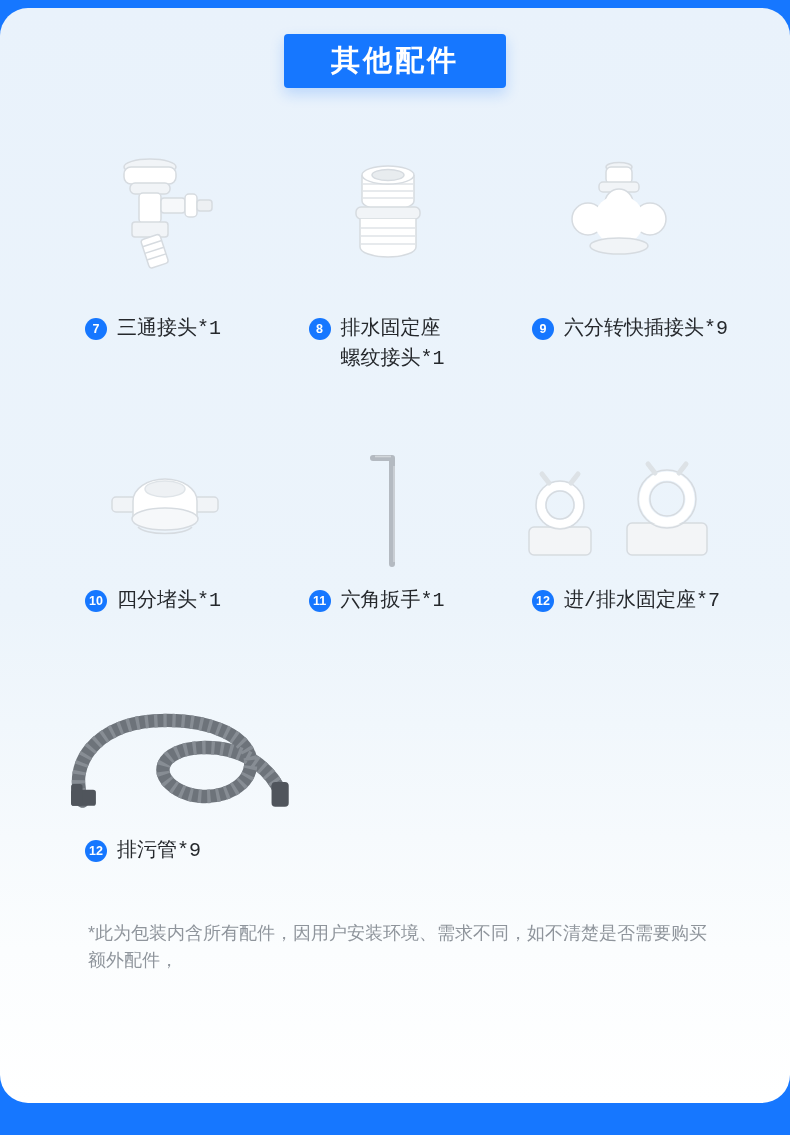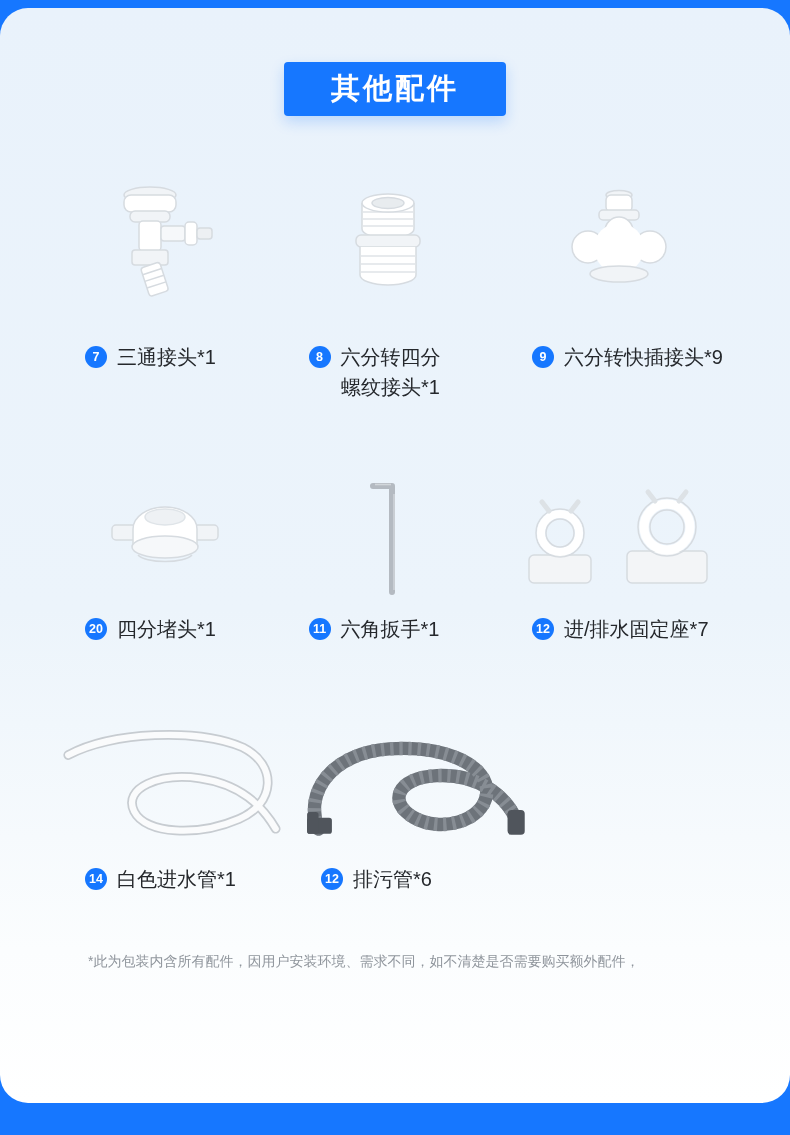--- a/index.html
+++ b/index.html
@@ -11,21 +11,21 @@
   .page{
     position:relative;width:790px;height:1135px;
     background:var(--accent,#1e7bfa);overflow:hidden;
   }
   .panel{
     position:absolute;left:0;right:0;top:8px;bottom:32px;
     border-radius:28px;
     background:linear-gradient(180deg,#e9f2fb 0%,#ecf4fb 55%,#fbfdfe 86%,#ffffff 100%);
   }
   .pill{
-    width:222px;height:54px;margin:54px auto 0;
+    width:222px;height:54px;margin:26px auto 0;
     background:var(--accent,#1677ff);
     border-radius:4px;display:flex;align-items:center;justify-content:center;
     box-shadow:0 6px 14px rgba(22,119,255,.22);
   }
   .pill span{color:#ffffff;font-size:29px;font-weight:700;letter-spacing:3px;}
   .grid-row{
     display:grid;grid-template-columns:1fr 1fr 1.06fr;
     width:684px;margin:0 auto;
   }
   .r1{margin-top:46px}
@@ -37,25 +37,25 @@
   .r2 .imgbox{height:130px}
   .r3 .imgbox{height:126px}
   .label-row{display:flex;align-items:flex-start;margin-top:12px;padding-left:32px;}
   .badge{
     width:22px;height:22px;border-radius:50%;
     background:var(--accent,#1677ff);color:#fff;
     font-size:12.5px;font-weight:700;
     display:flex;align-items:center;justify-content:center;
     margin:4px 10px 0 0;flex:0 0 22px;
   }
-  .lbl{font-size:20px;color:#25282c;line-height:30px;}
+  .lbl{font-size:20px;color:#25282c;line-height:30px;font-family:Liberation Mono, monospace;}
   .lbl .l2{display:block;text-align:center;}
   .footnote{
     width:628px;margin:54px 0 0 88px;
-    color:#8f959c;font-size:14px;line-height:27px;
+    color:#8f959c;font-size:18px;line-height:27px;
   }
   svg{display:block}
 </style>
 </head>
 <body>
 
 <div class="page">
   <div class="panel">
 
     <div class="pill">
@@ -98,21 +98,21 @@
               <ellipse cx="75" cy="32" rx="26" ry="9"></ellipse>
               <ellipse cx="75" cy="32" rx="16" ry="5.5" fill="#e8ecef"></ellipse>
               <rect x="43" y="64" width="64" height="12" rx="5" fill="#f1f4f7"></rect>
               <path d="M47 76 v28 a28 10 0 0 0 56 0 v-28"></path>
               <path d="M48 85 h54 M48 93 h54 M48 101 h54" fill="none" stroke="#dfe4e8"></path>
             </g>
           </svg>
         </div>
         <div class="label-row">
           <span class="badge">8</span>
-          <span class="lbl"><span>六分转四分</span><span class="l2">螺纹接头*1</span></span>
+          <span class="lbl"><span>排水固定座</span><span class="l2">螺纹接头*1</span></span>
         </div>
       </div>
 
       <div class="cell">
         <div class="imgbox">
           <svg width="150" height="150" viewBox="0 0 150 150">
             <g stroke="#d6dbe0" stroke-width="1.5" fill="#ffffff">
               <ellipse cx="75" cy="24" rx="13" ry="4.5" fill="#f1f4f7"></ellipse>
               <rect x="62" y="24" width="26" height="17" rx="5"></rect>
               <rect x="55" y="39" width="40" height="10" rx="4" fill="#f1f4f7"></rect>
@@ -141,21 +141,21 @@
               <rect x="22" y="48" width="24" height="15" rx="4" fill="#f1f4f7"></rect>
               <rect x="104" y="48" width="24" height="15" rx="4" fill="#f1f4f7"></rect>
               <path d="M43 52 a32 22 0 0 1 64 0 v16 h-64 z"></path>
               <ellipse cx="75" cy="40" rx="20" ry="8" fill="#eef1f4" stroke="#dfe4e8"></ellipse>
               <ellipse cx="75" cy="70" rx="33" ry="11" fill="#f6f8fa"></ellipse>
               <path d="M48 78 a28 9 0 0 0 54 0" fill="none"></path>
             </g>
           </svg>
         </div>
         <div class="label-row">
-          <span class="badge">20</span>
+          <span class="badge">10</span>
           <span class="lbl">四分堵头*1</span>
         </div>
       </div>
 
       <div class="cell">
         <div class="imgbox">
           <svg width="150" height="130" viewBox="0 0 150 130">
             <path d="M60 14 h19 v106" fill="none" stroke="#b4bac1" stroke-width="6" stroke-linecap="round" stroke-linejoin="round"></path>
             <path d="M62 12.5 h16" fill="none" stroke="#d2d7db" stroke-width="1.6"></path>
             <path d="M81 22 v96" fill="none" stroke="#cfd4d9" stroke-width="1.6"></path>
@@ -188,48 +188,36 @@
         </div>
         <div class="label-row">
           <span class="badge">12</span>
           <span class="lbl">进/排水固定座*7</span>
         </div>
       </div>
     </div>
 
     <div class="grid-row r3">
 
-      <div class="cell">
-        <div class="imgbox">
-          <svg width="236" height="126" viewBox="0 0 240 130">
-            <path d="M14 30 C58 6 148 2 194 22 C230 40 228 80 190 96 C148 114 94 112 82 88 C70 64 108 48 150 54 C192 60 214 82 228 106" fill="none" stroke="#c7ccd1" stroke-width="10" stroke-linecap="round"></path>
-            <path d="M14 30 C58 6 148 2 194 22 C230 40 228 80 190 96 C148 114 94 112 82 88 C70 64 108 48 150 54 C192 60 214 82 228 106" fill="none" stroke="#fafbfc" stroke-width="6.5" stroke-linecap="round"></path>
-          </svg>
-        </div>
-        <div class="label-row">
-          <span class="badge">14</span>
-          <span class="lbl">白色进水管*1</span>
-        </div>
-      </div>
 
       <div class="cell">
         <div class="imgbox">
           <svg width="250" height="126" viewBox="0 0 260 132">
             <path d="M30 108 C14 70 44 28 104 24 C164 20 210 42 206 72 C202 100 158 112 130 96 C102 80 112 54 154 52 C196 50 226 72 238 100" fill="none" stroke="#6d737a" stroke-width="14" stroke-linecap="round"></path>
             <path d="M30 108 C14 70 44 28 104 24 C164 20 210 42 206 72 C202 100 158 112 130 96 C102 80 112 54 154 52 C196 50 226 72 238 100" fill="none" stroke="#878d94" stroke-width="14" stroke-dasharray="3.5 6"></path>
             <g fill="#50555c">
               <rect x="18" y="96" width="26" height="17" rx="3"></rect>
               <rect x="18" y="90" width="12" height="23" rx="3"></rect>
               <rect x="228" y="88" width="18" height="26" rx="4"></rect>
             </g>
           </svg>
         </div>
         <div class="label-row">
           <span class="badge">12</span>
-          <span class="lbl">排污管*6</span>
+          <span class="lbl">排污管*9</span>
         </div>
       </div>
 
       <div class="cell"></div>
     </div>
 
     <p class="footnote">
       <span>*此为包装内含所有配件，因用户安装环境、需求不同，如不清楚是否需要购买额外配件，</span><br>
     </p>
 

